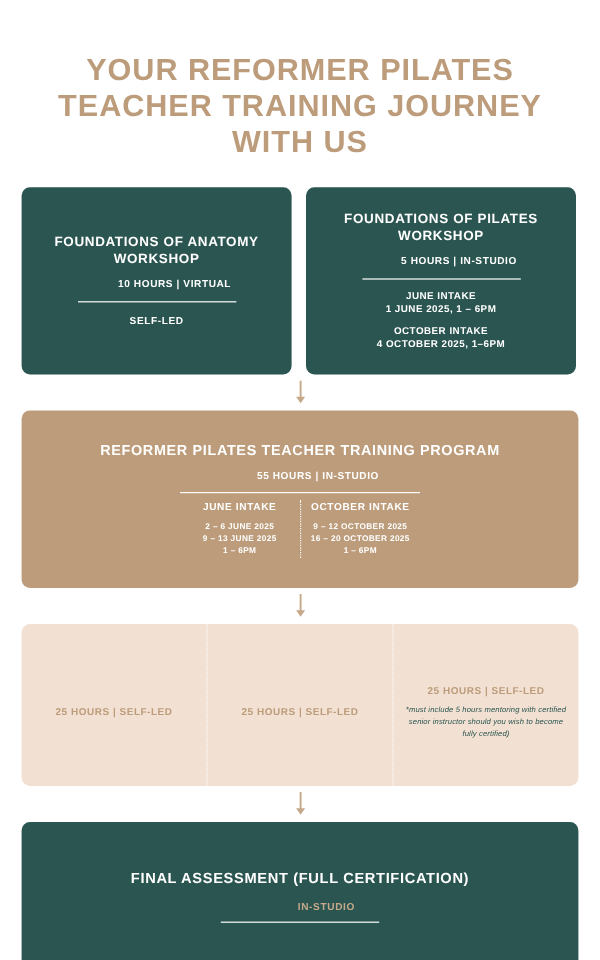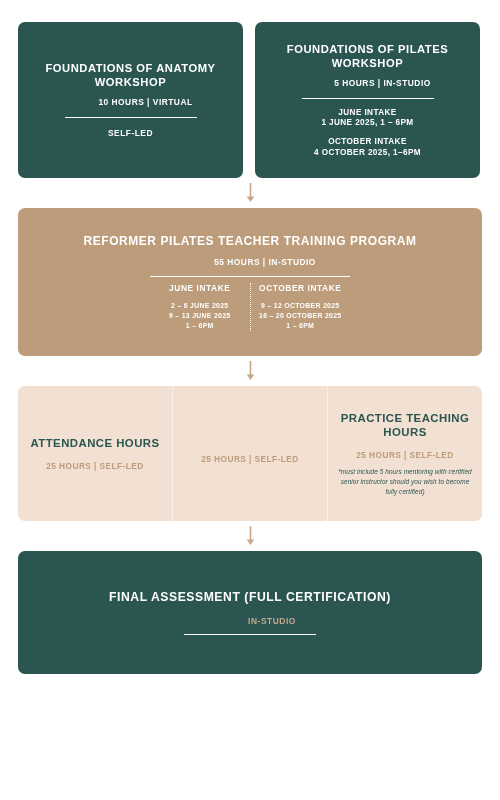--- a/index.html
+++ b/index.html
@@ -207,20 +207,21 @@
     margin-top: 10px;
     margin-left: 44px;
   }
   .row4 .rule { width: 132px; margin-top: 8px; }
 </style>
 </head>
 <body>
 
 <div class="infographic">
 
+  <h1 class="page-title">YOUR REFORMER PILATES TEACHER TRAINING JOURNEY WITH US</h1>
 
   <div class="row row1">
 
     <div class="card green">
       <div class="card-title">FOUNDATIONS OF ANATOMY WORKSHOP</div>
       <div class="card-sub">10 HOURS | VIRTUAL</div>
       <div class="rule"></div>
       <div class="card-note">SELF-LED</div>
     </div>
 
@@ -277,30 +278,28 @@
         <line x1="4.5" y1="0" x2="4.5" y2="15" stroke="#C6A98A" stroke-width="1.6"></line>
         <path d="M0.7 13.6 L4.5 19 L8.3 13.6 Z" fill="#C6A98A"></path>
       </svg>
     </span>
   </div>
 
   <div class="row row3">
     <div class="card pink">
 
       <div class="hours-col">
-        <div class="hours-title">ATTENDANCE HOURS</div>
         <div class="hours-sub">25 HOURS | SELF-LED</div>
       </div>
 
       <div class="hours-col">
         <div class="hours-sub">25 HOURS | SELF-LED</div>
       </div>
 
       <div class="hours-col">
-        <div class="hours-title">PRACTICE TEACHING HOURS</div>
         <div class="hours-sub">25 HOURS | SELF-LED</div>
         <div class="hours-footnote">*must include 5 hours mentoring with certified senior instructor should you wish to become fully certified)</div>
       </div>
 
     </div>
   </div>
 
   <div class="arrow">
     <span>
       <svg width="9" height="20" viewBox="0 0 9 20">

